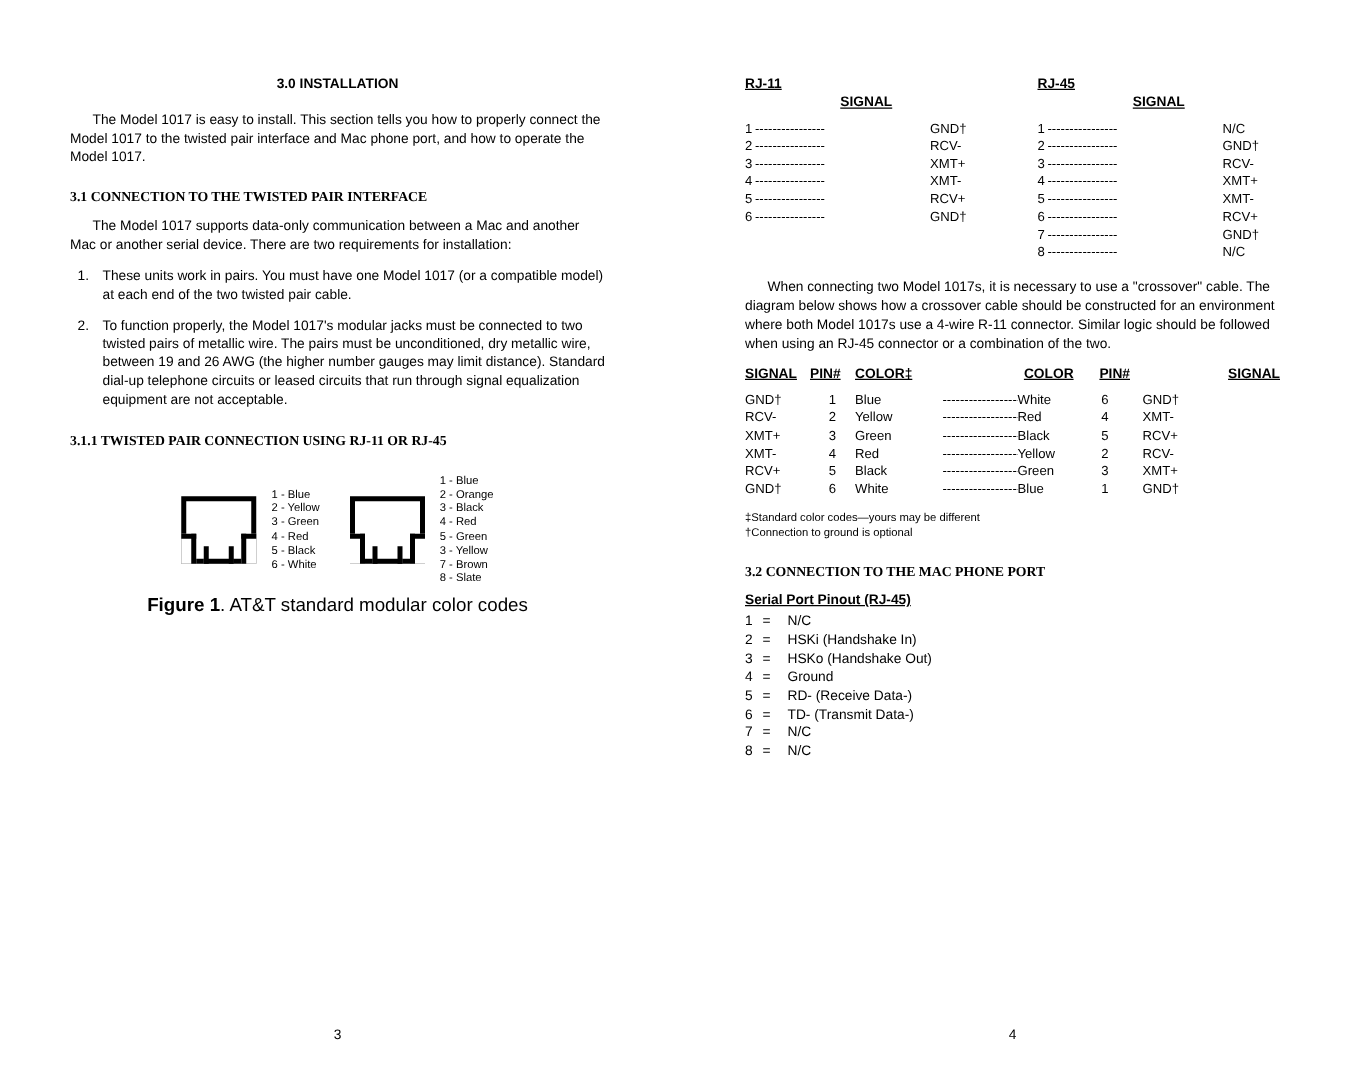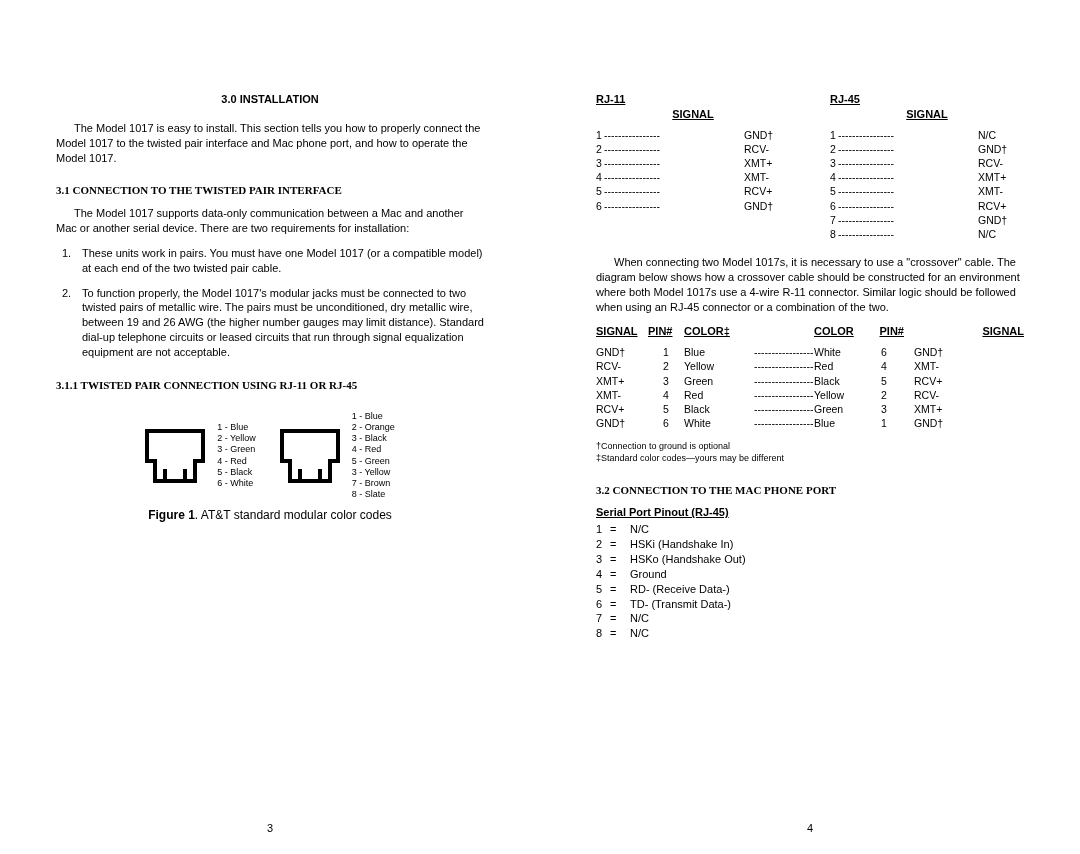--- a/index.html
+++ b/index.html
@@ -15,21 +15,20 @@
     display: flex;
     width: 1080px;
     height: 854px;
     box-sizing: border-box;
   }
   .col {
     width: 540px;
     box-sizing: border-box;
     padding: 60px 56px 24px 56px;
     position: relative;
-    margin-top: 32px;
   }
   .section-title {
     font-weight: bold;
     text-align: center;
     font-size: 11px;
     margin-bottom: 14px;
   }
   .sub-title {
     font-weight: bold;
     font-size: 11px;
@@ -91,38 +90,38 @@
     position:absolute;
     right:-4px; top:26px;
     width:8px; height:20px;
     background:#fff;
     border-top:4px solid #000;
     border-left:4px solid #000;
   }
   .legend { font-size:9px; line-height:1.25; }
   .fig-caption {
     text-align:center;
-    font-size:12px;
+    font-size:15px;
     margin-top:4px;
   }
   .fig-caption b { font-weight:bold; }
   
   .pin-tables { display:flex; gap:40px; margin-bottom:14px; }
   .pin-col { flex:1; }
   .pin-head { font-weight:bold; display:flex; margin-bottom:6px;flex-direction:column; }
   .pin-head span:first-child { width:54px; text-decoration:underline; }
   .pin-head span:last-child { flex:1; text-align:center; text-decoration:underline; }
   .pin-row { display:flex; font-size:10.5px; }
   .pin-row .p { width:8px; }
   .pin-row .dash { flex:1; overflow:hidden; white-space:nowrap; letter-spacing:0; }
   .pin-row .sig { width:46px; text-align:left; }
   .crossover-head { display:flex; font-weight:bold; font-size:11px; margin-bottom:6px; }
   .crossover-head span { text-decoration:underline; }
   .xh1{width:52px;} .xh2{width:36px;} .xh3{width:130px; text-align:left;}
-  .xh4{width:50px; text-align:left;} .xh5{width:40px; text-align:right;}
+  .xh4{width:50px; text-align:center;} .xh5{width:40px; text-align:right;}
   .xh6{flex:1; text-align:right;}
   .xrow { display:flex; font-size:10.5px; line-height:1.35;}
   .xrow .c1{width:52px;} .xrow .c2{width:36px; text-align:center;}
   .xrow .c3{width:70px;} .xrow .cd{width:60px; overflow:hidden; letter-spacing:0; white-space:nowrap;}
   .xrow .c4{width:50px;} .xrow .c5{width:40px; text-align:center;}
   .xrow .c6{flex:1; text-align:left; padding-left:10px;}
   .footnote { font-size:9px; margin-top:10px; margin-bottom:16px; }
   .serial-row { display:flex; font-size:11px; line-height:1.35;}
   .serial-row .sp{width:14px;} .serial-row .eq{width:20px;} .serial-row .sv{flex:1;}
   .serial-head { font-weight:bold; text-decoration:underline; margin-bottom:2px; }
@@ -344,22 +343,22 @@
      <span class="c2">6</span>
      <span class="c3">White</span>
      <span class="cd">---------------------</span>
      <span class="c4">Blue</span>
      <span class="c5">1</span>
      <span class="c6">GND†</span>
    </div>
       </div>
 
     <div class="footnote">
+      <div>‡Standard color codes—yours may be different</div>
       <div>†Connection to ground is optional</div>
-      <div>‡Standard color codes—yours may be different</div>
     </div>
 
     <div class="sub-title">3.2  CONNECTION TO THE MAC PHONE PORT</div>
 
     <div class="serial-head">Serial Port Pinout (RJ-45)</div>
     <div id="serialrows">
         <div class="serial-row">
           <span class="sp">1</span>
           <span class="eq">=</span>
           <span class="sv">N/C</span>

